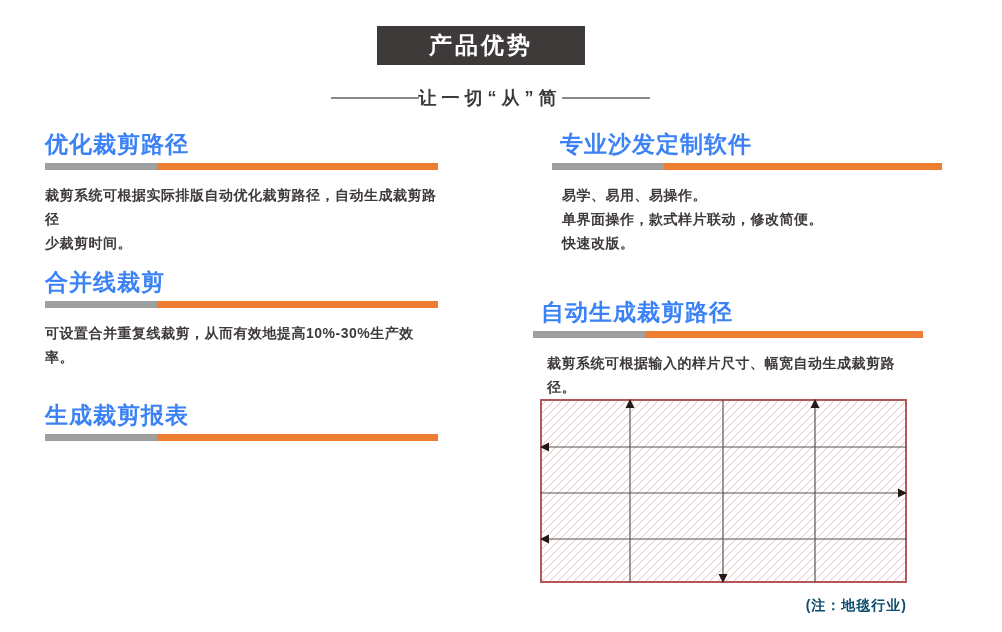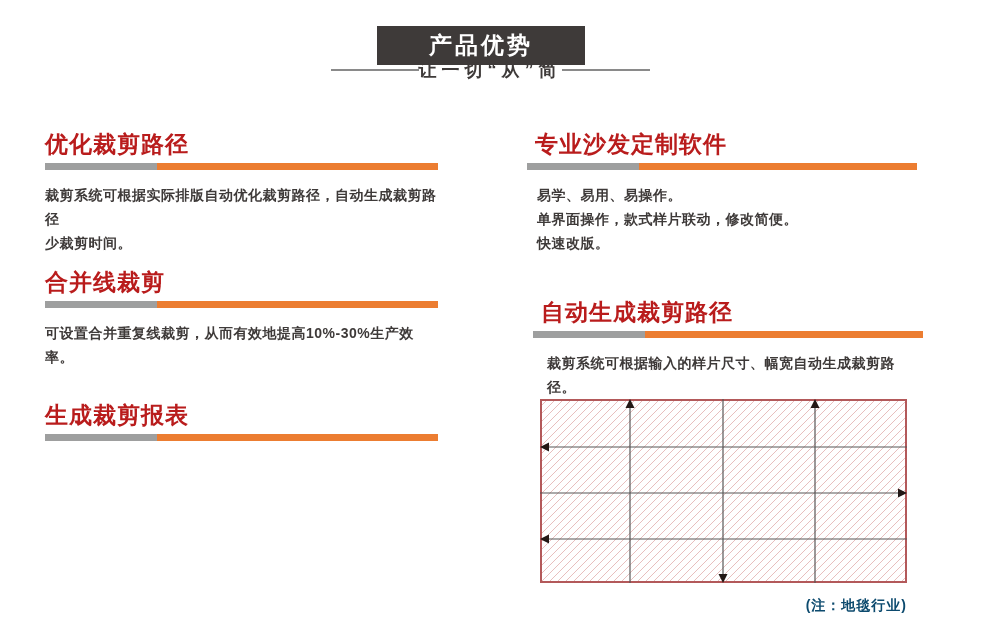--- a/index.html
+++ b/index.html
@@ -3,28 +3,28 @@
 <meta charset="utf-8">
 <style>
   html,body{margin:0;padding:0;background:#ffffff;}
   .page{position:relative;width:1002px;height:632px;background:#ffffff;overflow:hidden;
         font-family:"Liberation Sans", sans-serif;color:#3e3a39;}
 
   
   .header-box{position:absolute;left:377px;top:26px;width:208px;height:39px;
               background:#3e3a39;display:flex;align-items:center;justify-content:center;}
   .header-box span{color:#ffffff;font-size:23px;font-weight:700;letter-spacing:3px;}
-  .subtitle-row{position:absolute;left:300px;top:58px;width:380px;height:24px;
+  .subtitle-row{position:absolute;left:300px;top:86px;width:380px;height:24px;
                 display:flex;align-items:center;justify-content:center;}
   .hline{display:block;width:88px;height:2px;background:#8a8a8a;}
   .subtitle{font-size:18px;font-weight:700;letter-spacing:5px;color:#3e3a39;white-space:nowrap;}
 
   
   .sec{position:absolute;}
-  .sec h2{margin:0;font-size:23px;line-height:28px;font-weight:600;letter-spacing:1px;color:#b91c1c;}
+  .sec h2{margin:0;font-size:23px;line-height:28px;font-weight:600;letter-spacing:1px;color:#3b82f6;}
   .bar{margin-top:5px;height:7px;width:100%;display:flex;}
   .bar .bar-gray{height:100%;background:#9e9f9f;width:28.6%;}
   .bar .bar-orange{height:100%;background:#ec7d31;flex:1;}
   .sec p{margin:13px 0 0 0;font-size:14px;line-height:24px;font-weight:600;
          letter-spacing:0.5px;color:#3e3a39;white-space:pre-line;}
 
   
   .diagram{position:absolute;left:540px;top:399px;width:367px;height:184px;}
   .diagram-note{position:absolute;left:540px;top:597px;width:367px;text-align:right;
                 font-size:14px;font-weight:700;color:#0c4a6e;letter-spacing:1px;}
@@ -65,21 +65,21 @@
 
   <section class="sec" style="left:45px;top:401px;width:393px">
     <h2>生成裁剪报表</h2>
     <div class="bar">
         <span class="bar-gray"></span>
         <span class="bar-orange"></span>
       </div>
   </section>
 
 
-  <section class="sec" style="left:527px;top:130px;width:390px">
+  <section class="sec" style="left:552px;top:130px;width:390px">
     <h2 style="margin-left:8px">专业沙发定制软件</h2>
     <div class="bar">
         <span class="bar-gray"></span>
         <span class="bar-orange"></span>
       </div>
     <p style="margin-left:10px">易学、易用、易操作。
 单界面操作，款式样片联动，修改简便。
 快速改版。</p>
   </section>
 

